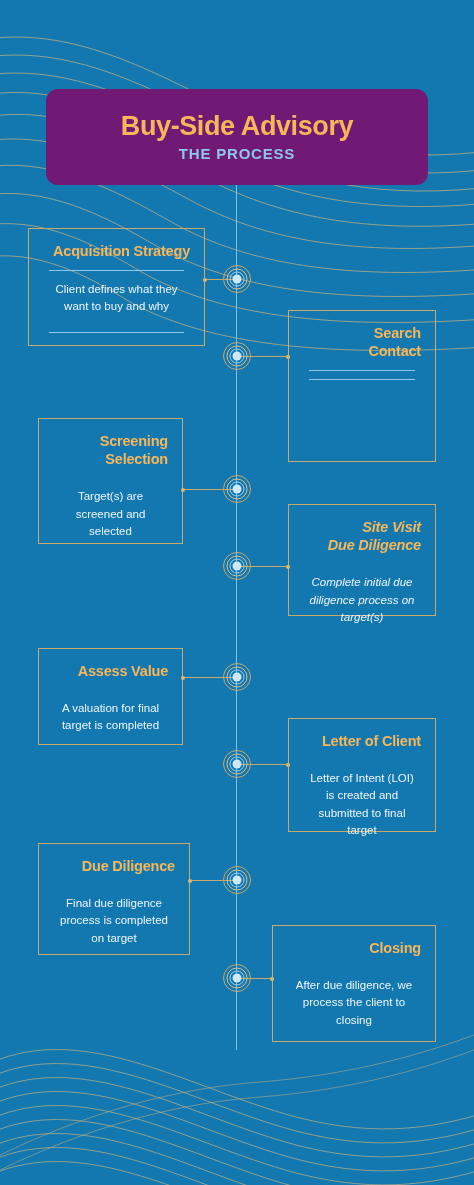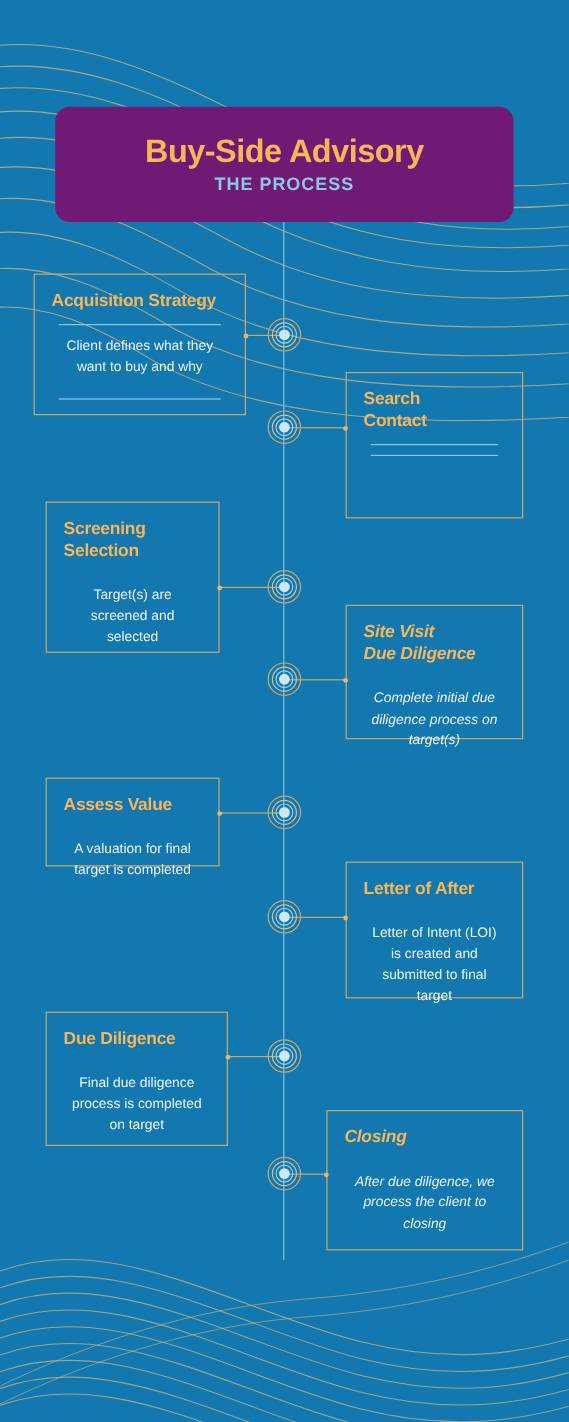--- a/index.html
+++ b/index.html
@@ -125,21 +125,21 @@
     border: 1px solid #c9a96a;
     z-index: 3;
     padding: 13px 14px 12px;
     display: flex;
     flex-direction: column;
   }
   .card-title {
     color: #f7b759;
     font-size: 14.5px;
     font-weight: bold;
-    text-align: left;
+    text-align: right;
     line-height: 1.25;
     letter-spacing: -0.2px;
   }
   .card-rule {
     height: 1px;
     background: #8fc8e8;
     margin: 10px 6px 0;
   }
   .card-body {
     color: #eef6fb;
@@ -204,21 +204,21 @@
     </div>
     <div class="connector to-left" style="top: 279px; left: 205px; width: 32px;">
       <span class="dot"></span>
     </div>
     <div class="node" style="top: 279px;">
       <div class="ring-outer"></div>
       <div class="ring-mid"></div>
       <div class="ring-in"></div>
       <div class="core"></div>
     </div>
-    <div class="card" style="left: 288px; top: 310px; width: 148px; height: 122px;">
+    <div class="card" style="left: 288px; top: 310px; width: 148px; height: 152px;">
       <div class="card-title">Search<br>Contact</div>
       <div class="card-rule"></div>
       <div class="card-rule-bottom"></div>
     </div>
     <div class="connector to-right" style="top: 356px; left: 237px; width: 51px;">
       <span class="dot"></span>
     </div>
     <div class="node" style="top: 356px;">
       <div class="ring-outer"></div>
       <div class="ring-mid"></div>
@@ -248,37 +248,37 @@
     </div>
     <div class="connector to-right" style="top: 566px; left: 237px; width: 51px;">
       <span class="dot"></span>
     </div>
     <div class="node" style="top: 566px;">
       <div class="ring-outer"></div>
       <div class="ring-mid"></div>
       <div class="ring-in"></div>
       <div class="core"></div>
     </div>
-    <div class="card" style="left: 38px; top: 648px; width: 145px; height: 74px;">
+    <div class="card" style="left: 38px; top: 648px; width: 145px; height: 97px;">
       <div class="card-title">Assess Value</div>
       <div class="card-rule"></div>
       <div class="card-body">A valuation for final target is completed</div>
       <div class="card-rule-bottom"></div>
     </div>
     <div class="connector to-left" style="top: 677px; left: 183px; width: 54px;">
       <span class="dot"></span>
     </div>
     <div class="node" style="top: 677px;">
       <div class="ring-outer"></div>
       <div class="ring-mid"></div>
       <div class="ring-in"></div>
       <div class="core"></div>
     </div>
     <div class="card" style="left: 288px; top: 718px; width: 148px; height: 114px;">
-      <div class="card-title">Letter of After</div>
+      <div class="card-title">Letter of Client</div>
       <div class="card-rule"></div>
       <div class="card-body">Letter of Intent (LOI) is created and submitted to final target</div>
       <div class="card-rule-bottom"></div>
     </div>
     <div class="connector to-right" style="top: 764px; left: 237px; width: 51px;">
       <span class="dot"></span>
     </div>
     <div class="node" style="top: 764px;">
       <div class="ring-outer"></div>
       <div class="ring-mid"></div>
@@ -293,21 +293,21 @@
     </div>
     <div class="connector to-left" style="top: 880px; left: 190px; width: 47px;">
       <span class="dot"></span>
     </div>
     <div class="node" style="top: 880px;">
       <div class="ring-outer"></div>
       <div class="ring-mid"></div>
       <div class="ring-in"></div>
       <div class="core"></div>
     </div>
-    <div class="card" style="left: 272px; top: 925px; width: 164px; height: 117px; font-style: italic;">
+    <div class="card" style="left: 272px; top: 925px; width: 164px; height: 117px;">
       <div class="card-title">Closing</div>
       <div class="card-rule"></div>
       <div class="card-body">After due diligence, we process the client to closing</div>
       <div class="card-rule-bottom"></div>
     </div>
     <div class="connector to-right" style="top: 978px; left: 237px; width: 35px;">
       <span class="dot"></span>
     </div>
     <div class="node" style="top: 978px;">
       <div class="ring-outer"></div>

